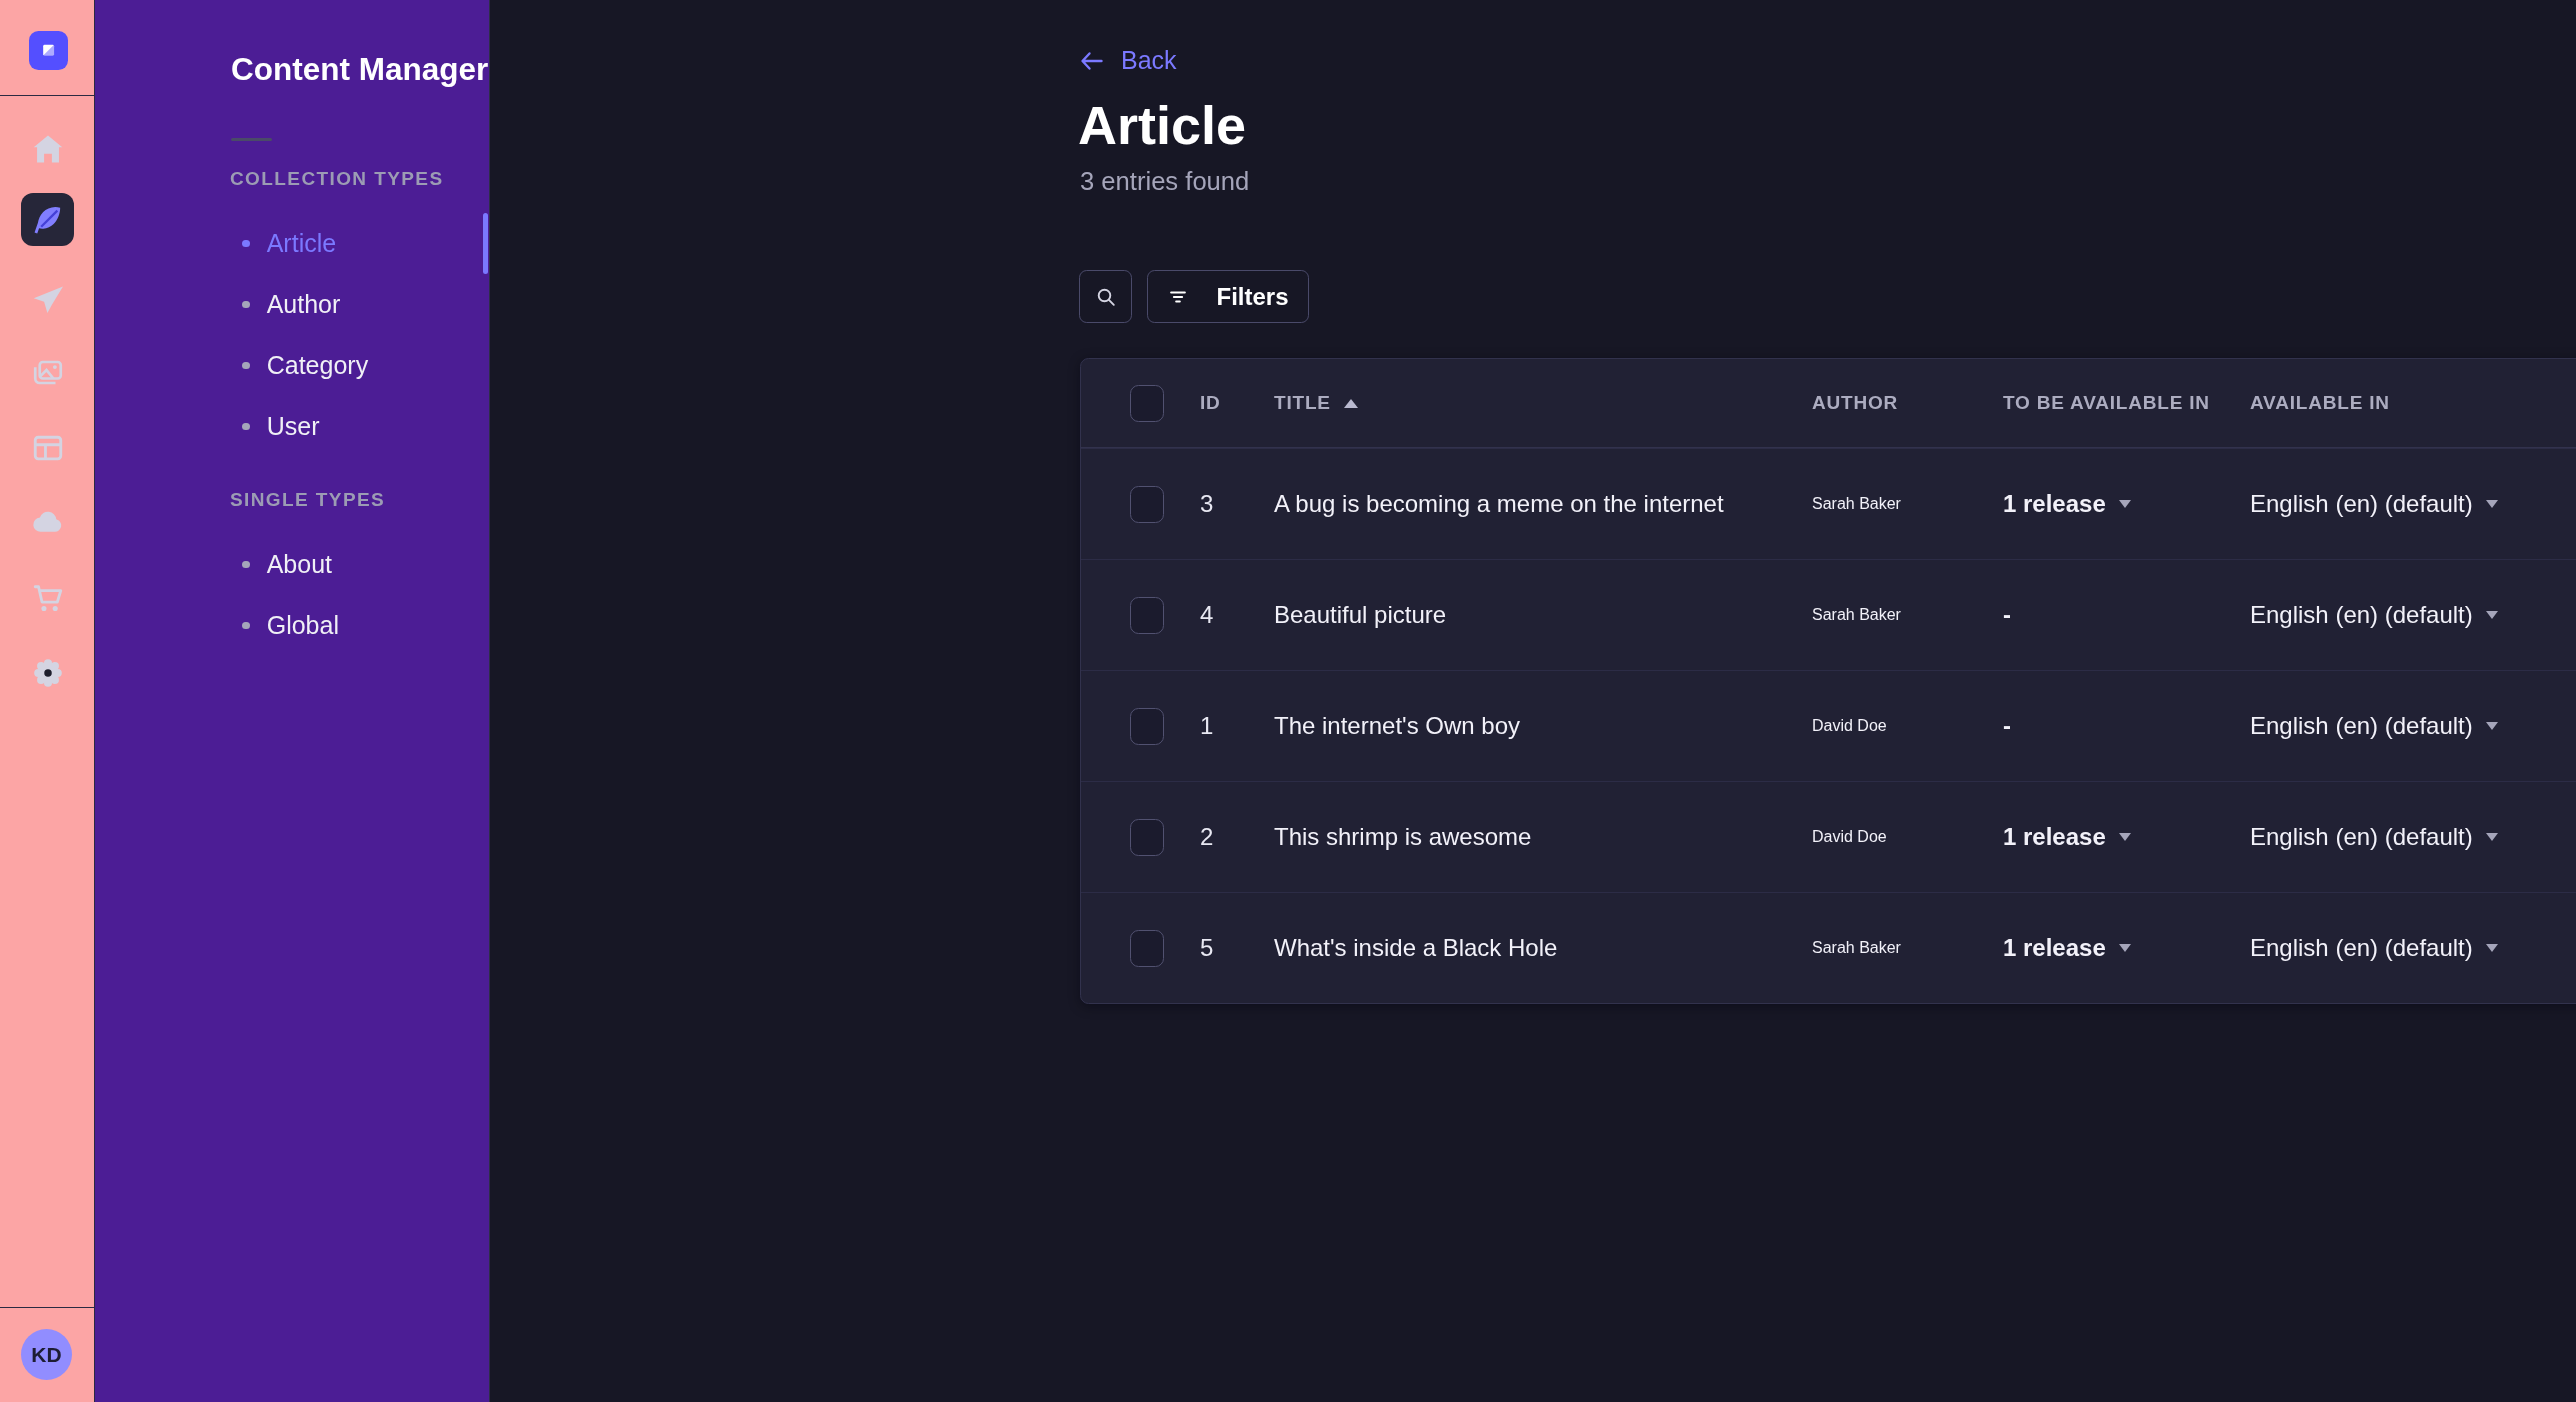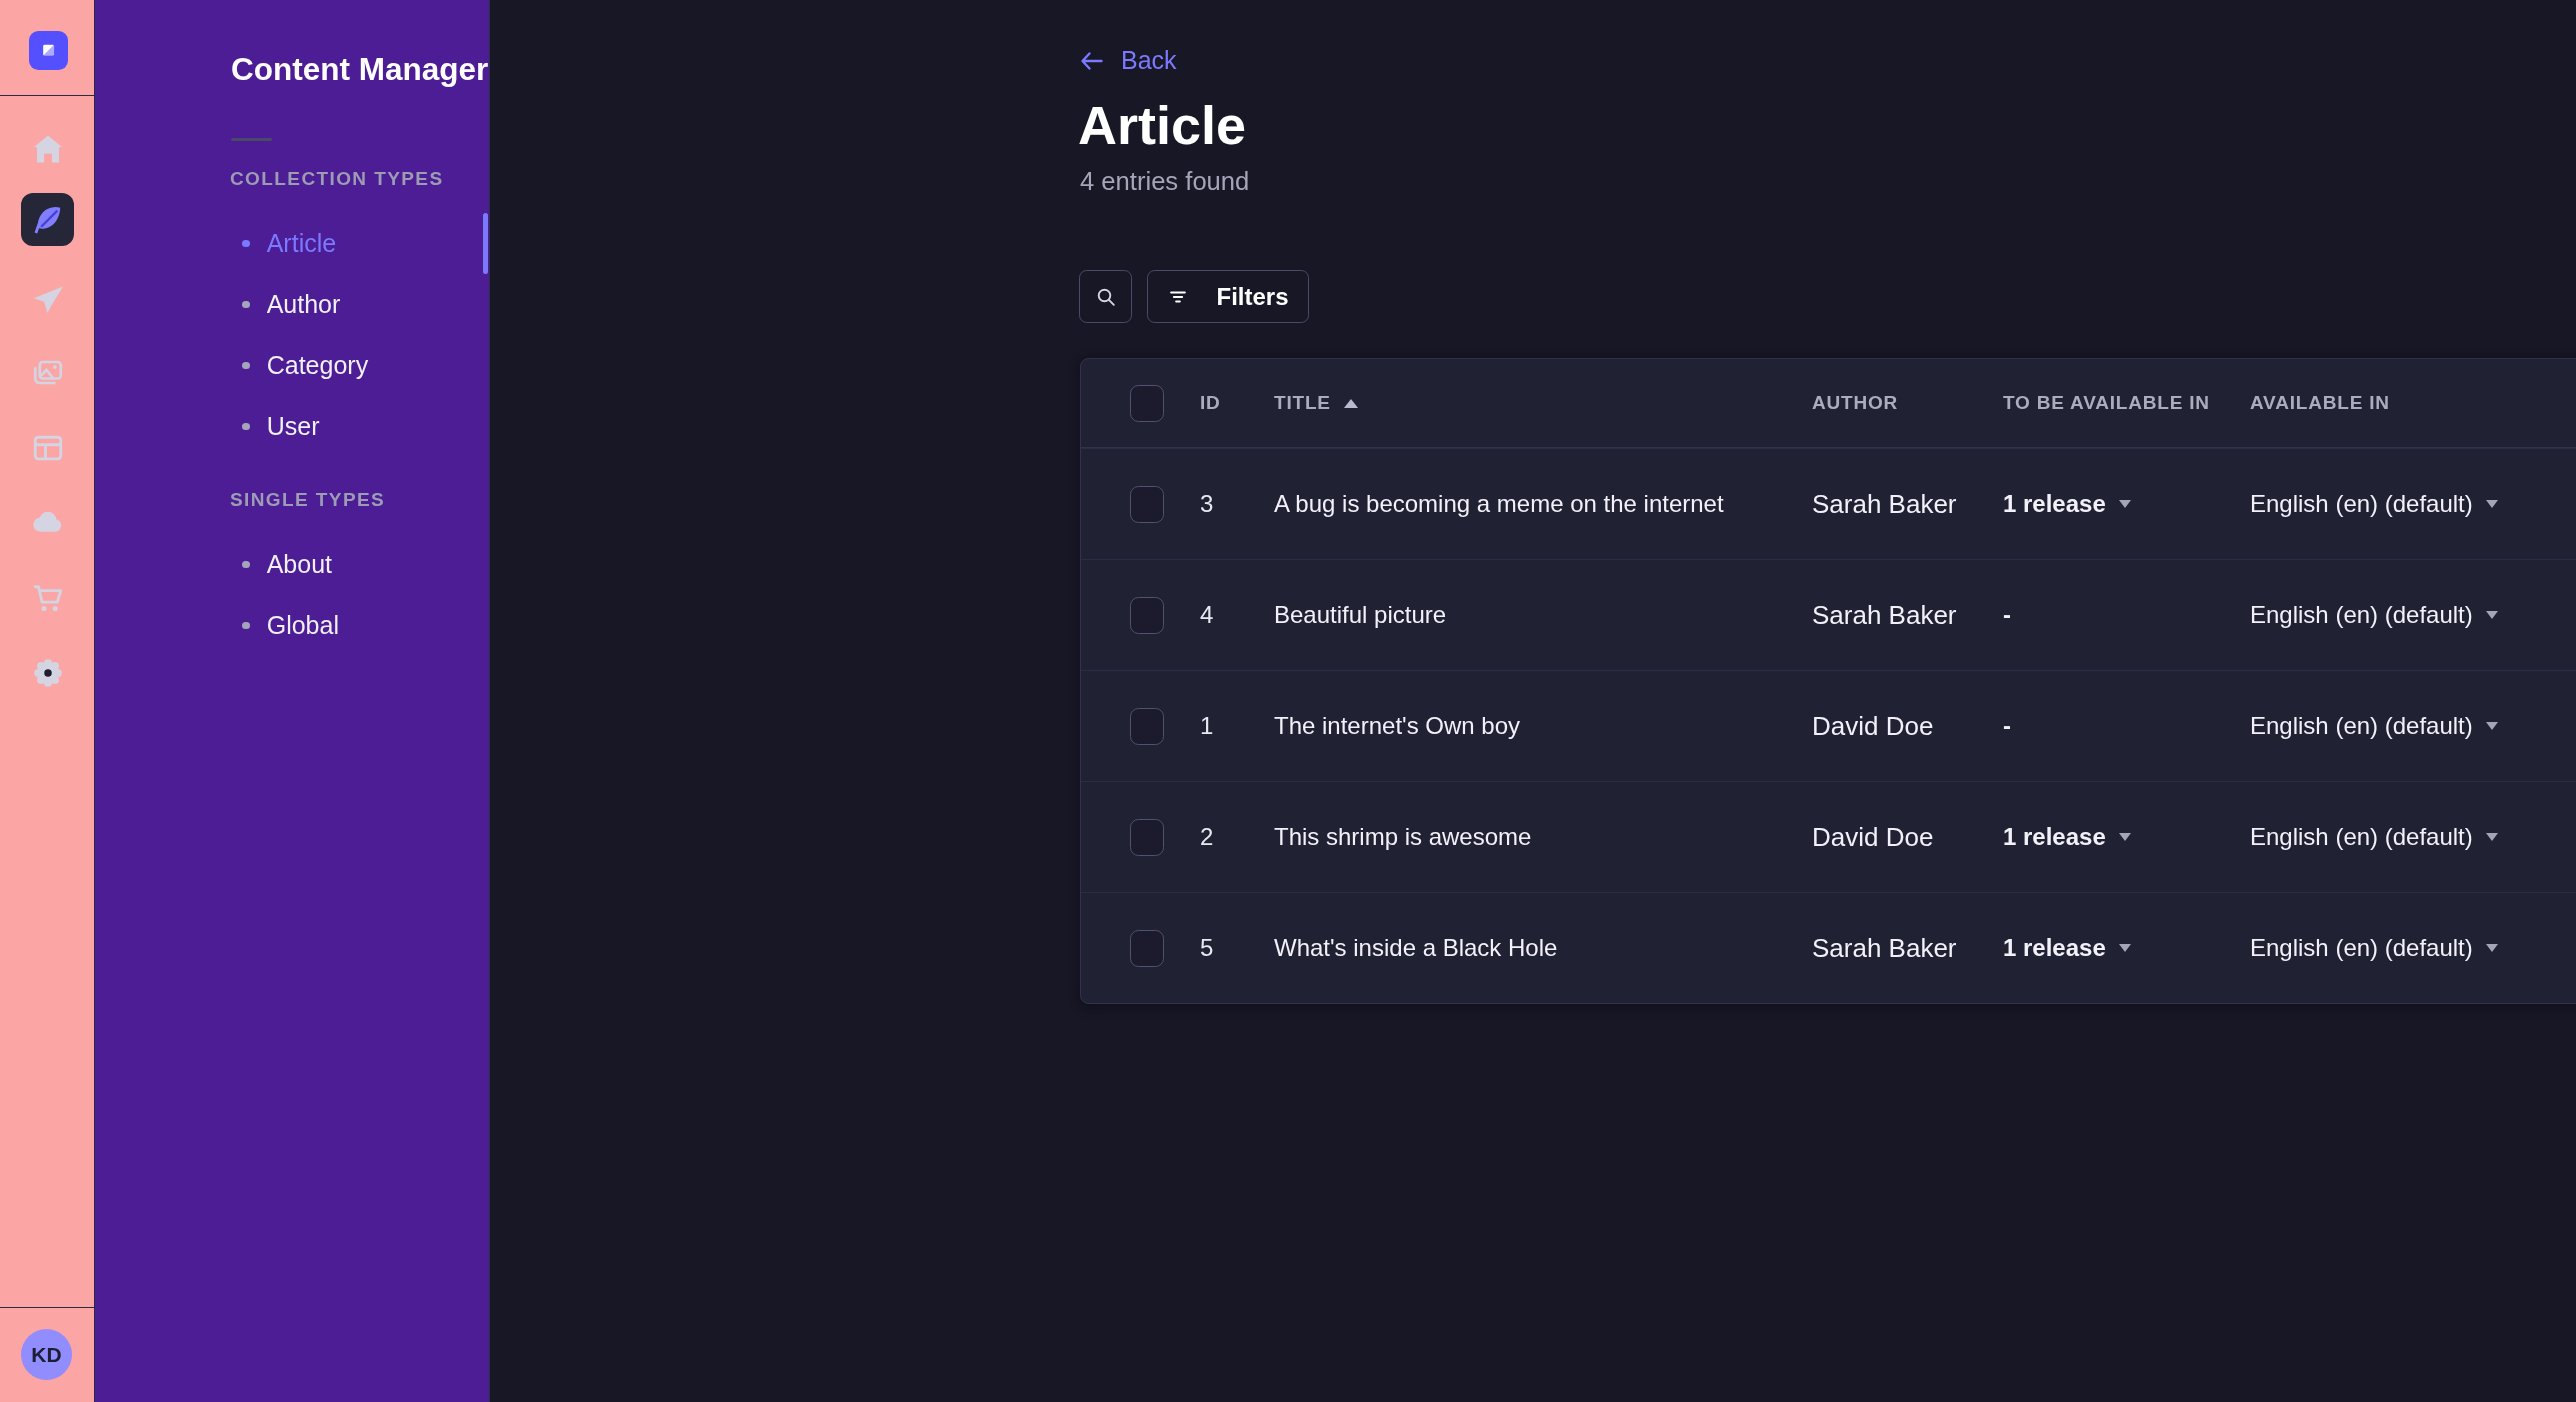--- a/index.html
+++ b/index.html
@@ -107,21 +107,21 @@
     background:#212134; border:0.9px solid #32324d; border-radius:8.5px;
     box-shadow:0 2.6px 12px rgba(3,3,12,.4); overflow:hidden;
   }
   .trow { display:flex; align-items:center; padding-left:49px; }
   .thead { height:89px; border-bottom:0.9px solid #32324d; }
   .tbody-row { height:111px; border-top:0.9px solid #2c2c46; cursor:pointer; }
   .tbody-row:first-of-type { border-top:none; }
   .col-check { width:70px; flex:none; }
   .col-id { width:74px; flex:none; font-size:24px; color:#e8e8f2; }
   .col-title { width:538px; flex:none; font-size:24px; color:#f2f1f9; }
-  .col-author { width:191px; flex:none; font-size:26px; color:#f2f1f9; }
+  .col-author { width:191px; flex:none; font-size:16px; color:#f2f1f9; }
   .col-release { width:247px; flex:none; font-size:24px; color:#f2f1f9; display:flex; align-items:center; gap:13.6px;font-weight:bold; }
   .col-available { flex:1; font-size:24px; color:#f2f1f9; display:flex; align-items:center; gap:13.6px; }
   .thead .hlabel { font-size:19px; font-weight:600; letter-spacing:0.8px; color:#acacc0; }
   .thead .col-title { display:flex; align-items:center; }
   .checkbox {
     width:34px; height:37px; border:1.7px solid #515170; border-radius:8.5px;
     background:#1b1b2d; cursor:pointer;
   }
 </style>
 </head>
@@ -259,21 +259,21 @@
   <main class="main">
 
     <div class="back-link">
       <svg viewBox="0 0 24 22" width="24" height="22" fill="none" stroke="#7b79ff" stroke-width="2.4" stroke-linecap="round" stroke-linejoin="round">
         <path d="M9.5 3.5 L2.5 11 L9.5 18.5 M3 11 H21.5"></path>
       </svg>
       <span>Back</span>
     </div>
 
     <h1 class="page-title">Article</h1>
-    <div class="page-subtitle">4 entries found</div>
+    <div class="page-subtitle">3 entries found</div>
 
     <button class="tb-search">
       <svg viewBox="0 0 24 24" width="24" height="24" fill="none" stroke="#d4d4e2" stroke-width="1.9">
         <circle cx="10.5" cy="10.5" r="5.8"></circle>
           <path d="M14.9 14.9 L19.8 19.8" stroke-linecap="round"></path>
       </svg>
     </button>
 
     <button class="filters-btn">
       <svg viewBox="0 0 24 24" width="22" height="22" fill="none" stroke="#fff" stroke-width="2.2" stroke-linecap="round">

